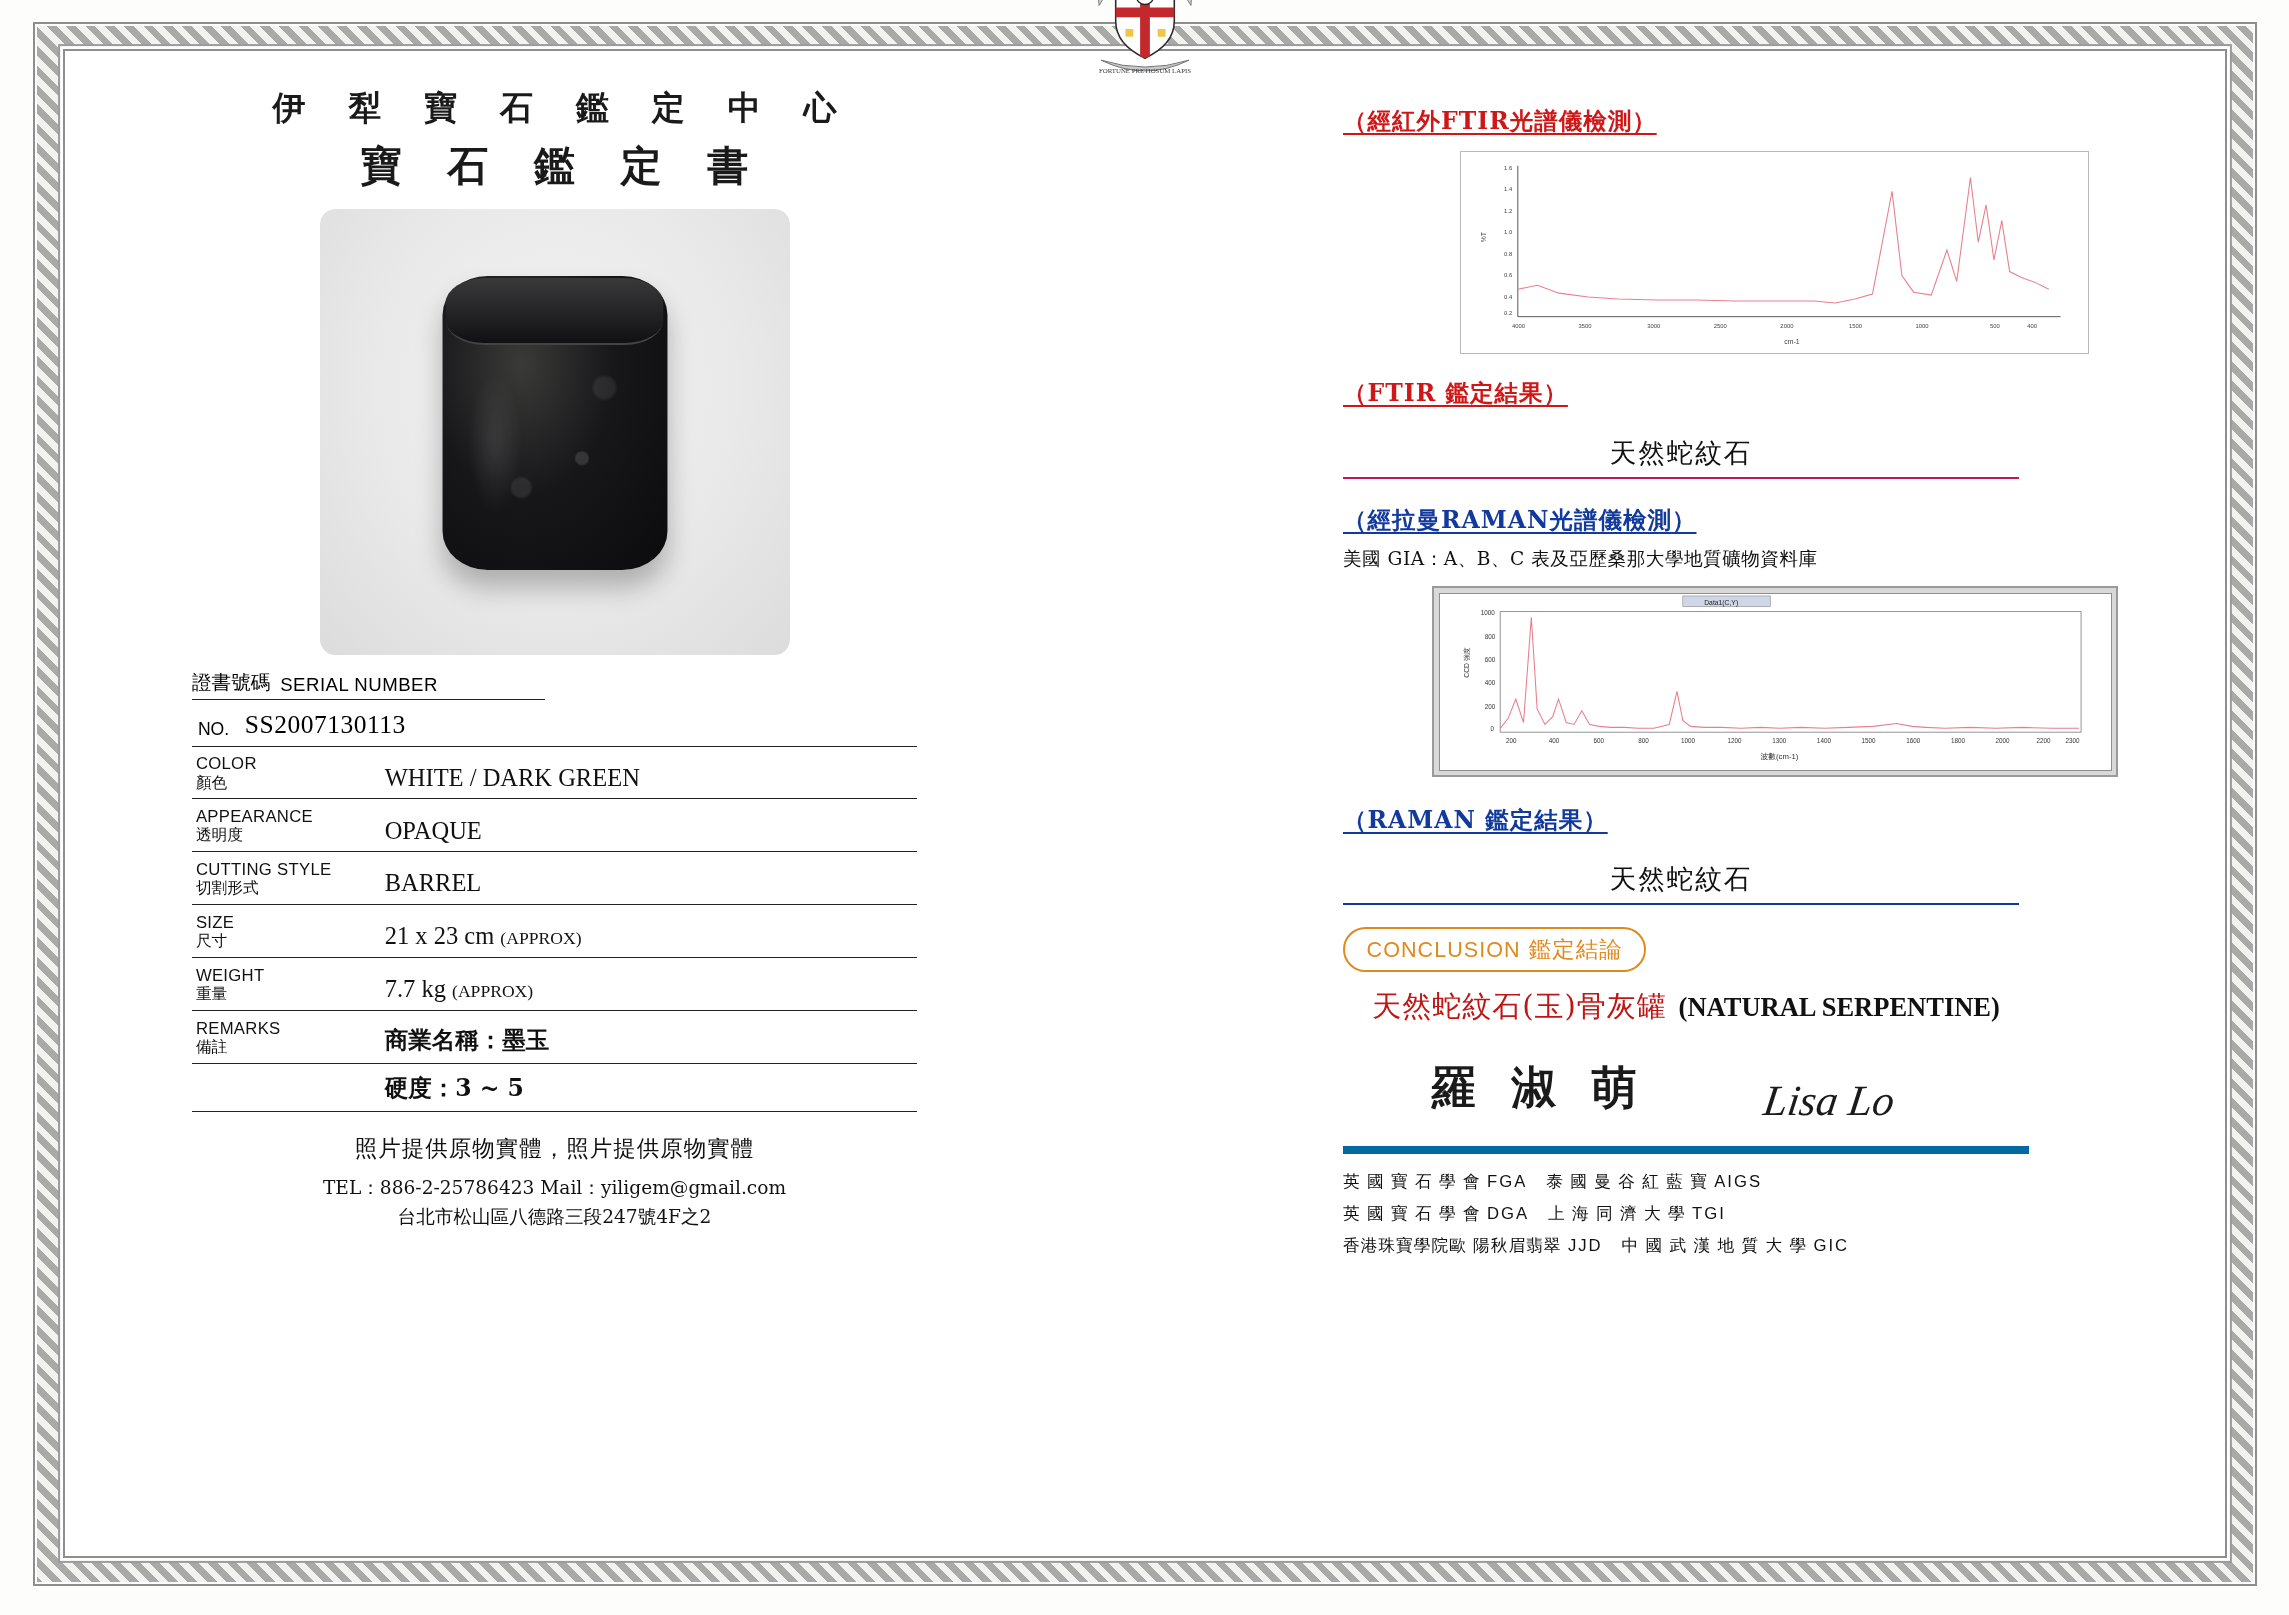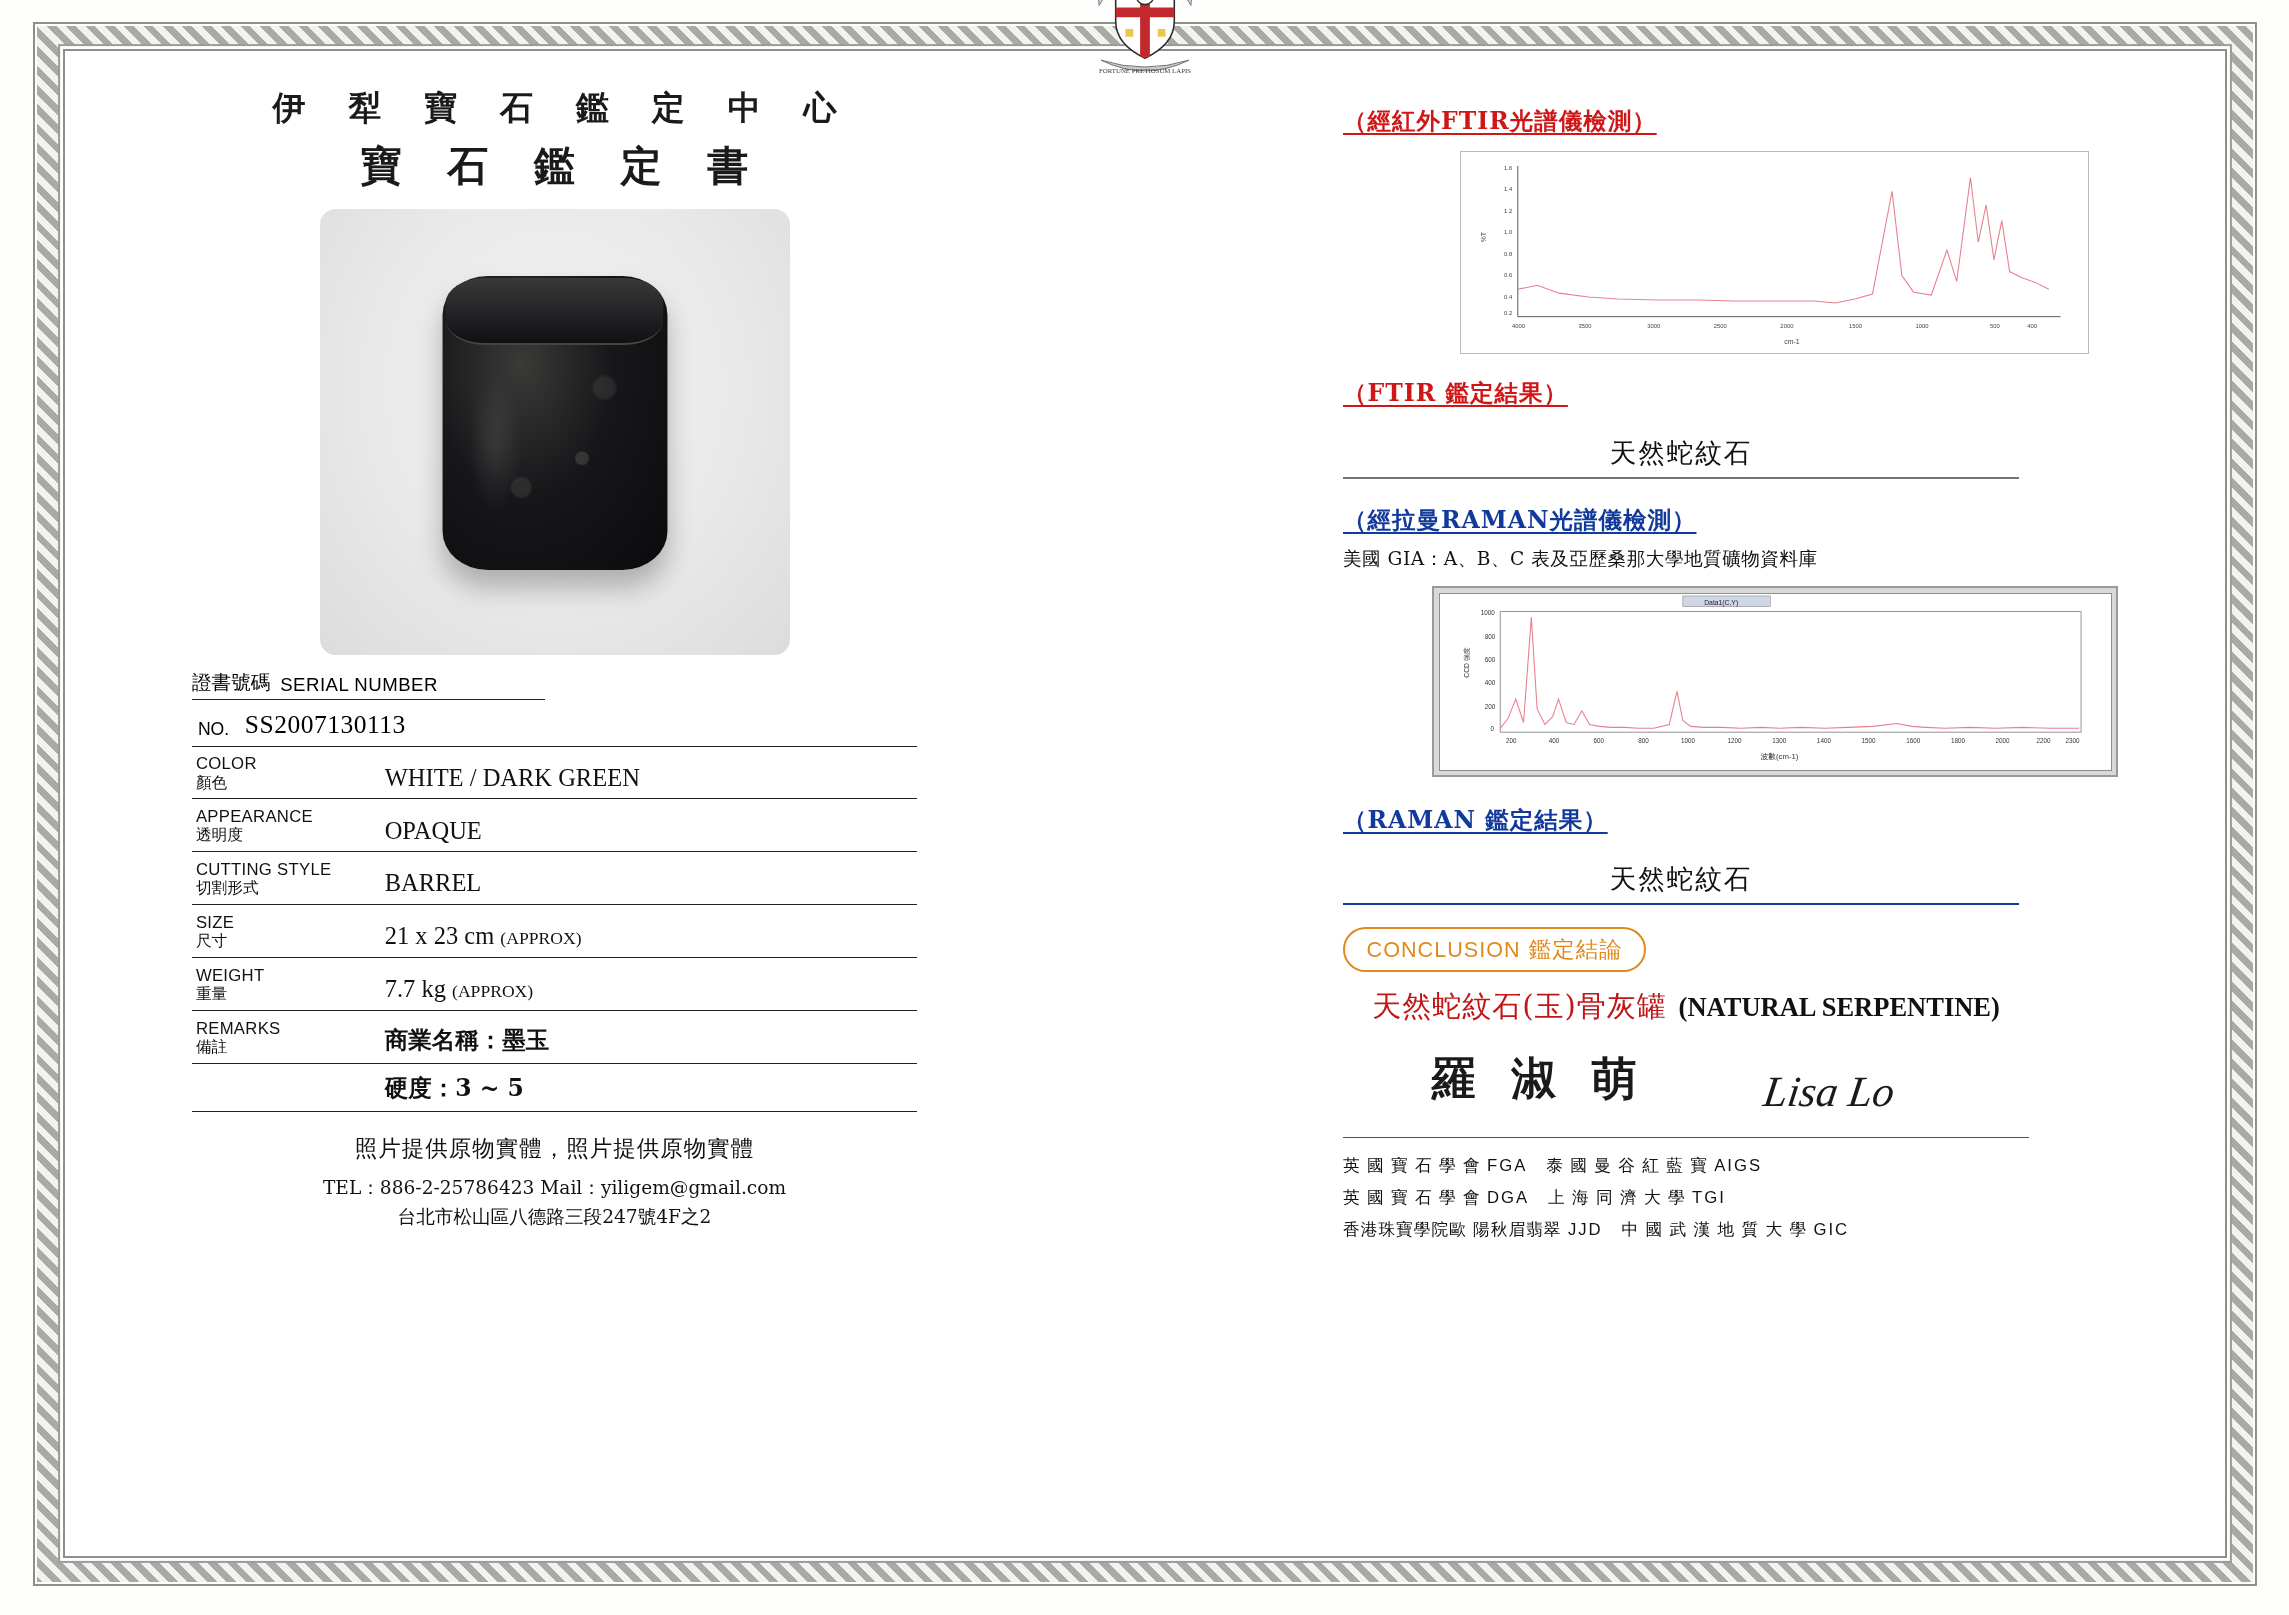--- a/index.html
+++ b/index.html
@@ -246,21 +246,21 @@
   }
   .raman-inner {
     width: 100%; height: 100%;
     background: #ffffff;
     border: 1px solid #8e8e8e;
     position: relative;
   }
 
   .result-line {
     margin-top: 25.5px;
-    border-bottom: 2px solid #737373;
+    border-bottom: 2px solid #be185d;
     width: 676px;
     text-align: center;
     padding-bottom: 5.9px;
   }
   .result-line.blue { border-bottom-color: #123a9c; }
   .result-line span {
     font-family: "DejaVu Serif", serif;
     font-size: 26.5px;
     color: #111;
     letter-spacing: 2px;
@@ -300,25 +300,25 @@
   }
   .conclusion-value .en {
     font-family: "Liberation Serif", serif;
     font-size: 26.5px;
     font-weight: bold;
     color: #111;
     margin-left: 7.8px;
   }
 
   .signature-area {
-    margin-top: 22px;
+    margin-top: 31px;
     position: relative;
     height: 88px;
     width: 686px;
-    border-bottom: 1px solid #0369a1;
+    border-bottom: 8px solid #0369a1;
   }
   .sig-cn {
     position: absolute;
     left: 88px; top: 0;
     font-family: "DejaVu Serif", serif;
     font-size: 45px;
     font-weight: bold;
     color: #1a1a1a;
     letter-spacing: 9.8px;
   }

